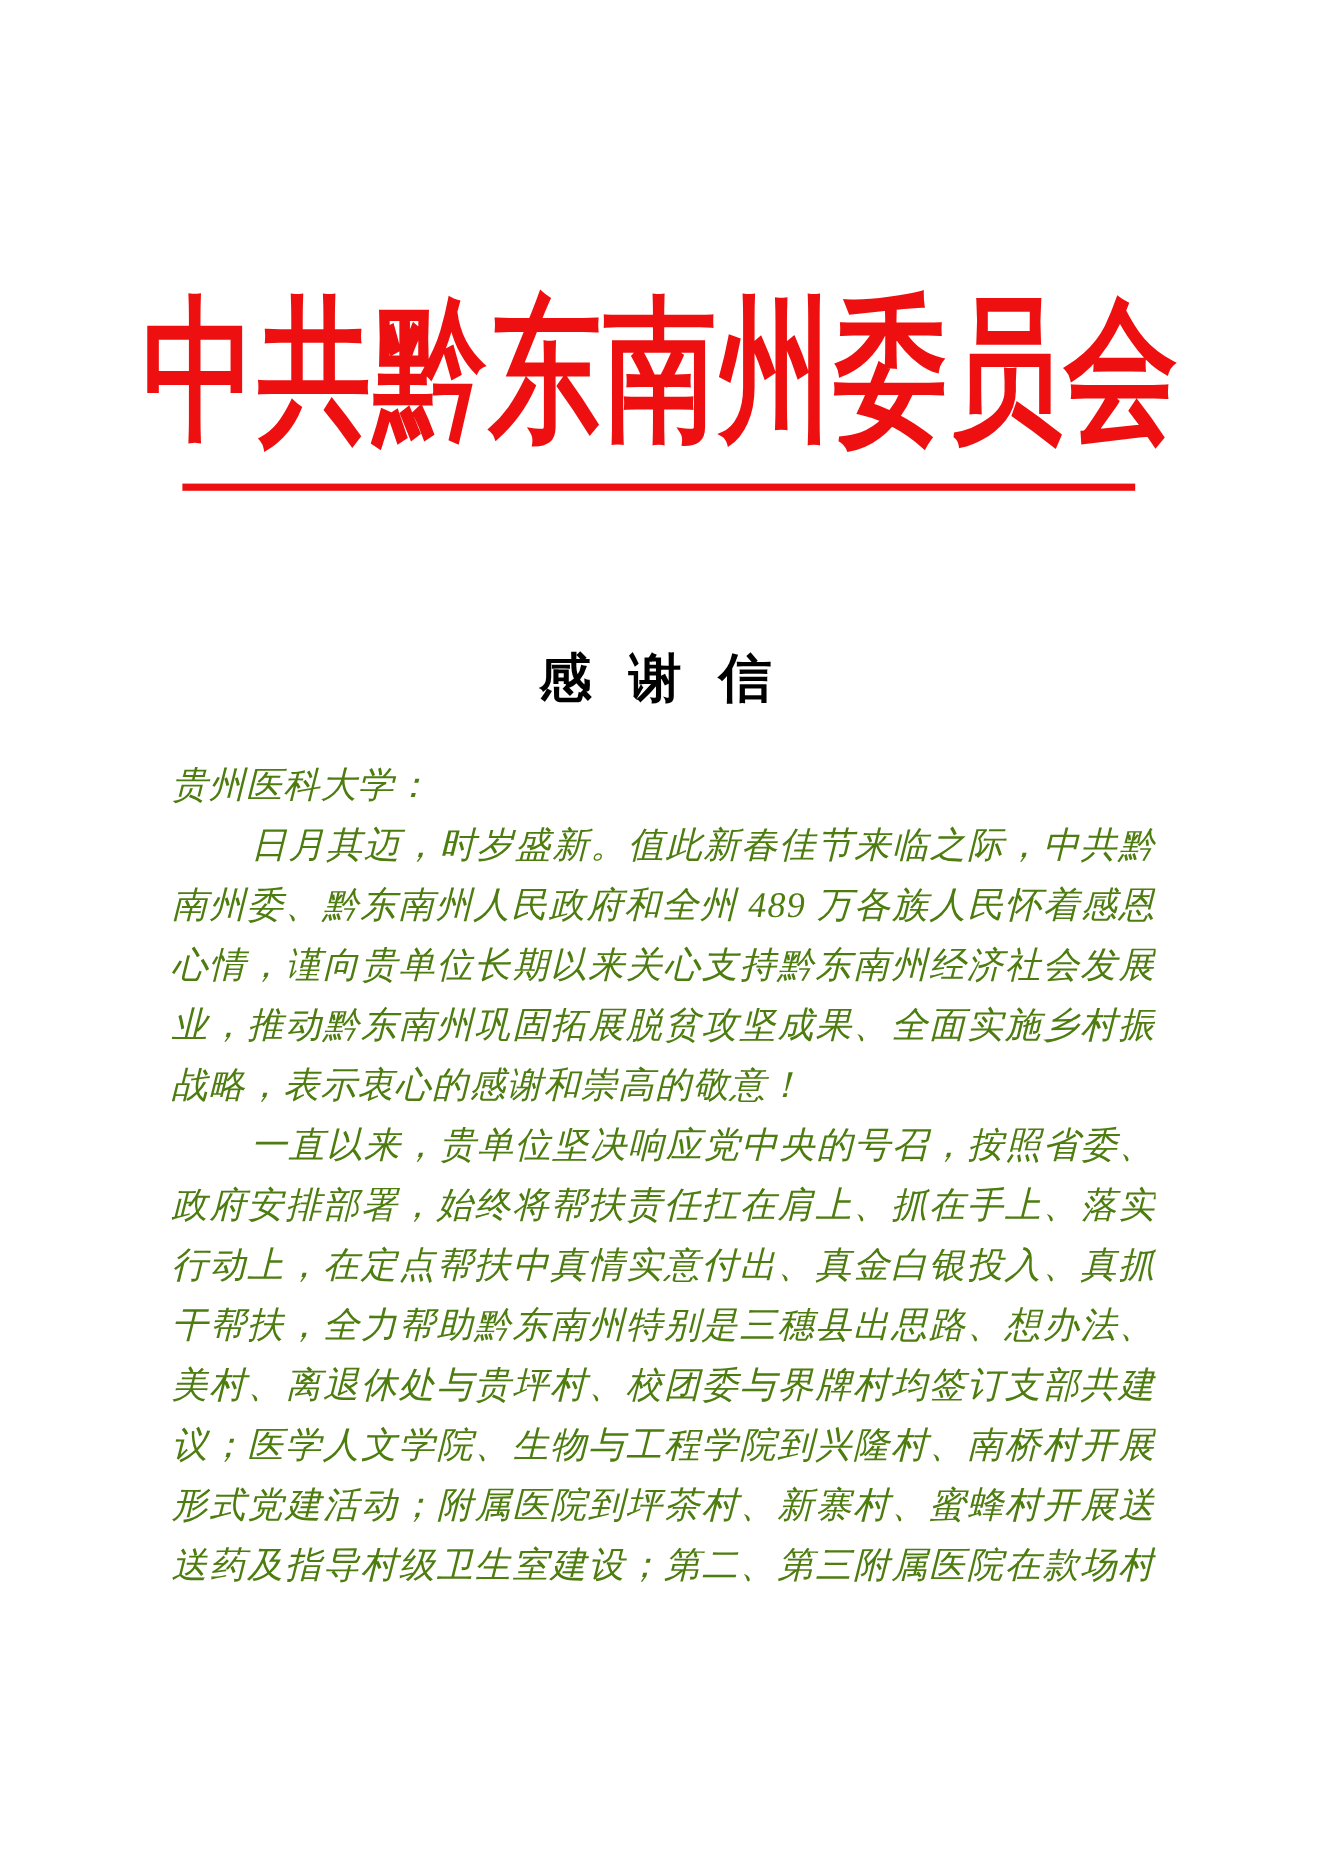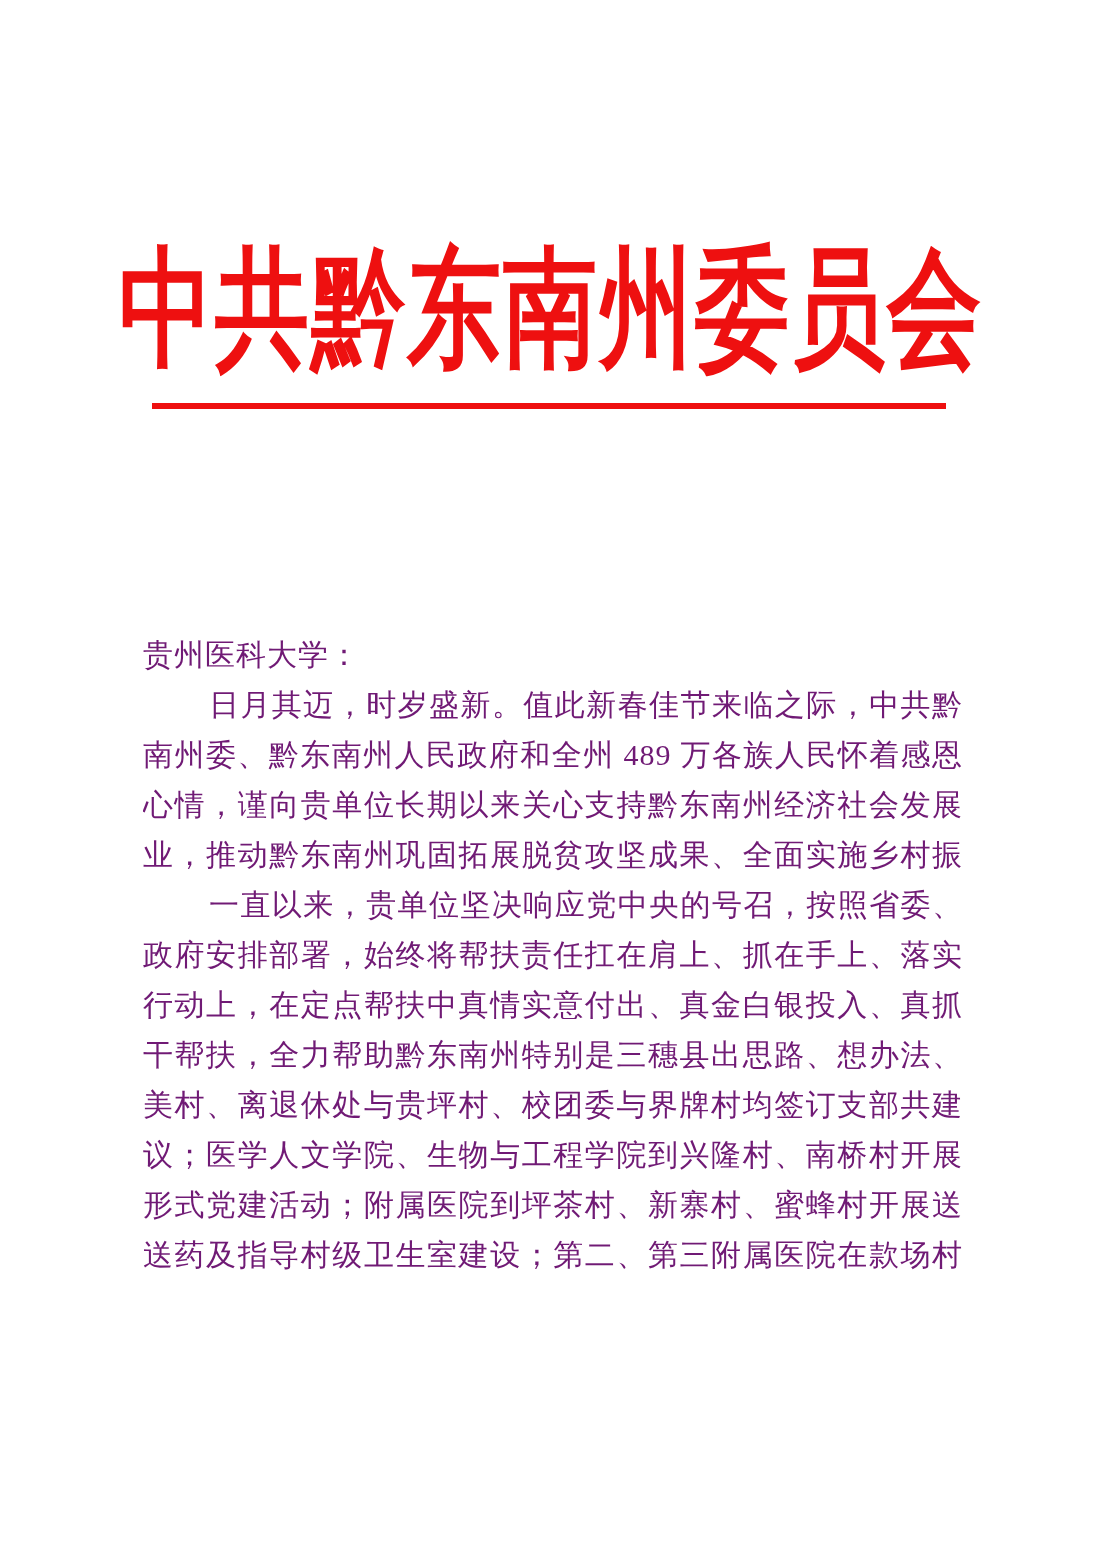--- a/index.html
+++ b/index.html
@@ -49,21 +49,22 @@
     letter-spacing: 10px;
     color: #000000;
   }
   .body-text {
     position: absolute;
     top: 630px;
     left: 143px;
     width: 820px;
     font-size: 30px;
     letter-spacing: 1px;
-    color: #701a75;
+    color: #4d7c0f;
+    font-style: italic;
   }
   .line {
     height: 50px;
     line-height: 50px;
     text-align: justify;
     text-justify: inter-character;
     overflow: hidden;
   }
   .line.full {
     text-align-last: justify;
@@ -83,27 +84,29 @@
 </style>
 </head>
 <body>
 
 <div class="page">
 
   <div class="letterhead">中共黔东南州委员会</div>
 
   <div class="red-rule"></div>
 
+  <div class="doc-title">感 谢 信</div>
 
   <div class="body-text" id="body-text">
       <div class="line">贵州医科大学：</div>
       <div class="line full indent">日月其迈，时岁盛新。值此新春佳节来临之际，中共黔东</div>
       <div class="line full">南州委、黔东南州人民政府和全州 489 万各族人民怀着感恩的</div>
       <div class="line full">心情，谨向贵单位长期以来关心支持黔东南州经济社会发展事</div>
       <div class="line full">业，推动黔东南州巩固拓展脱贫攻坚成果、全面实施乡村振兴</div>
+      <div class="line">战略，表示衷心的感谢和崇高的敬意！</div>
       <div class="line full indent">一直以来，贵单位坚决响应党中央的号召，按照省委、省</div>
       <div class="line full">政府安排部署，始终将帮扶责任扛在肩上、抓在手上、落实在</div>
       <div class="line full">行动上，在定点帮扶中真情实意付出、真金白银投入、真抓实</div>
       <div class="line full">干帮扶，全力帮助黔东南州特别是三穗县出思路、想办法、谋</div>
       <div class="line full">美村、离退休处与贵坪村、校团委与界牌村均签订支部共建协</div>
       <div class="line full">议；医学人文学院、生物与工程学院到兴隆村、南桥村开展多</div>
       <div class="line full">形式党建活动；附属医院到坪茶村、新寨村、蜜蜂村开展送医</div>
       <div class="line full">送药及指导村级卫生室建设；第二、第三附属医院在款场村和</div>
     </div>
 

